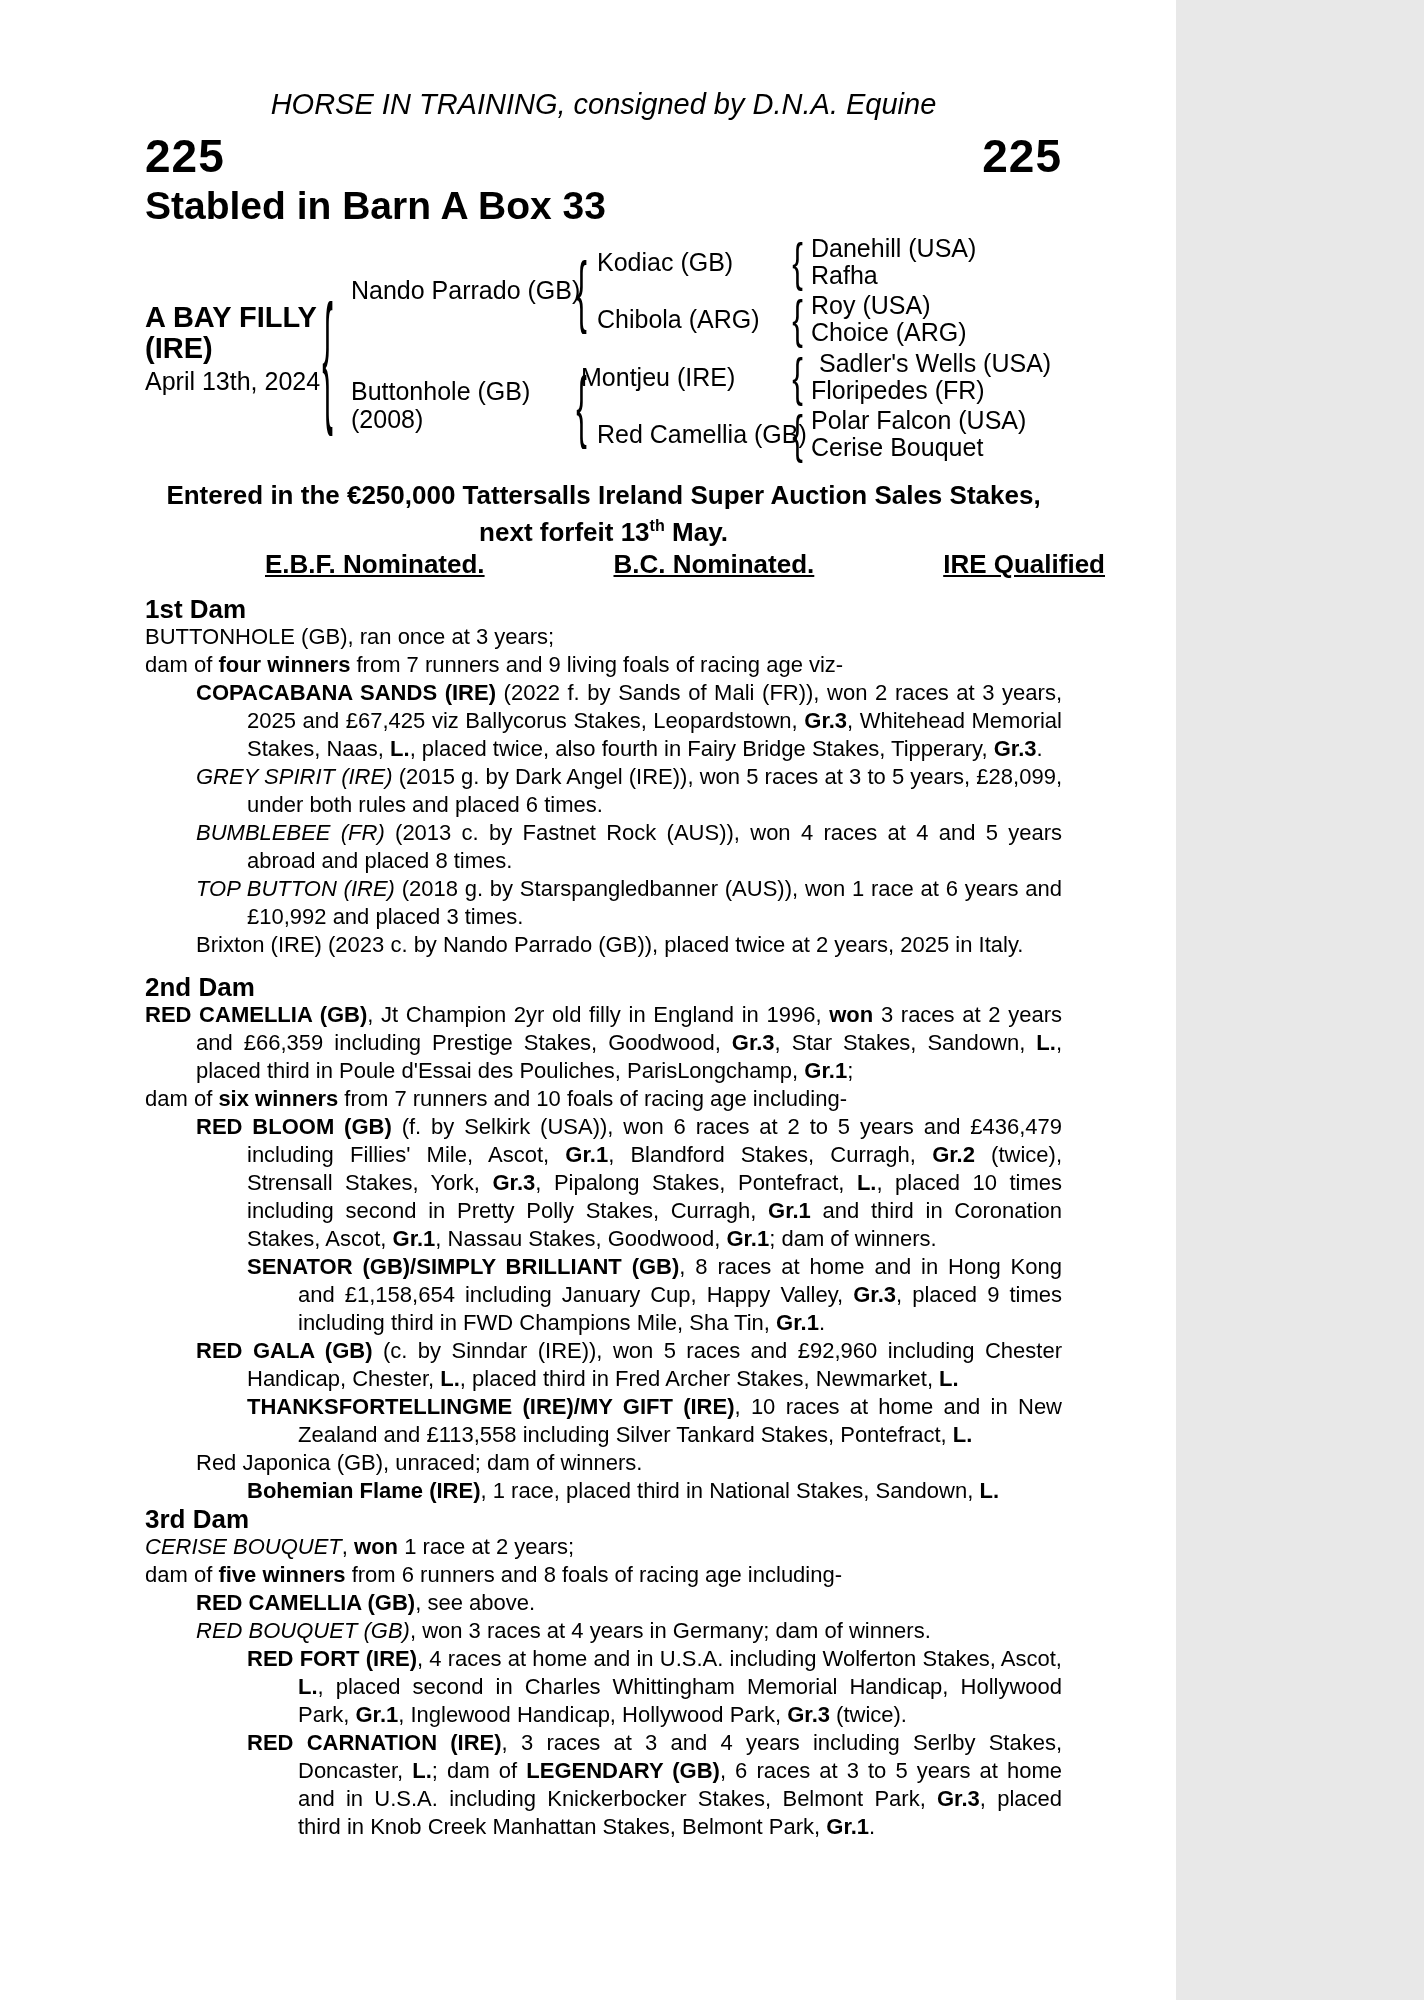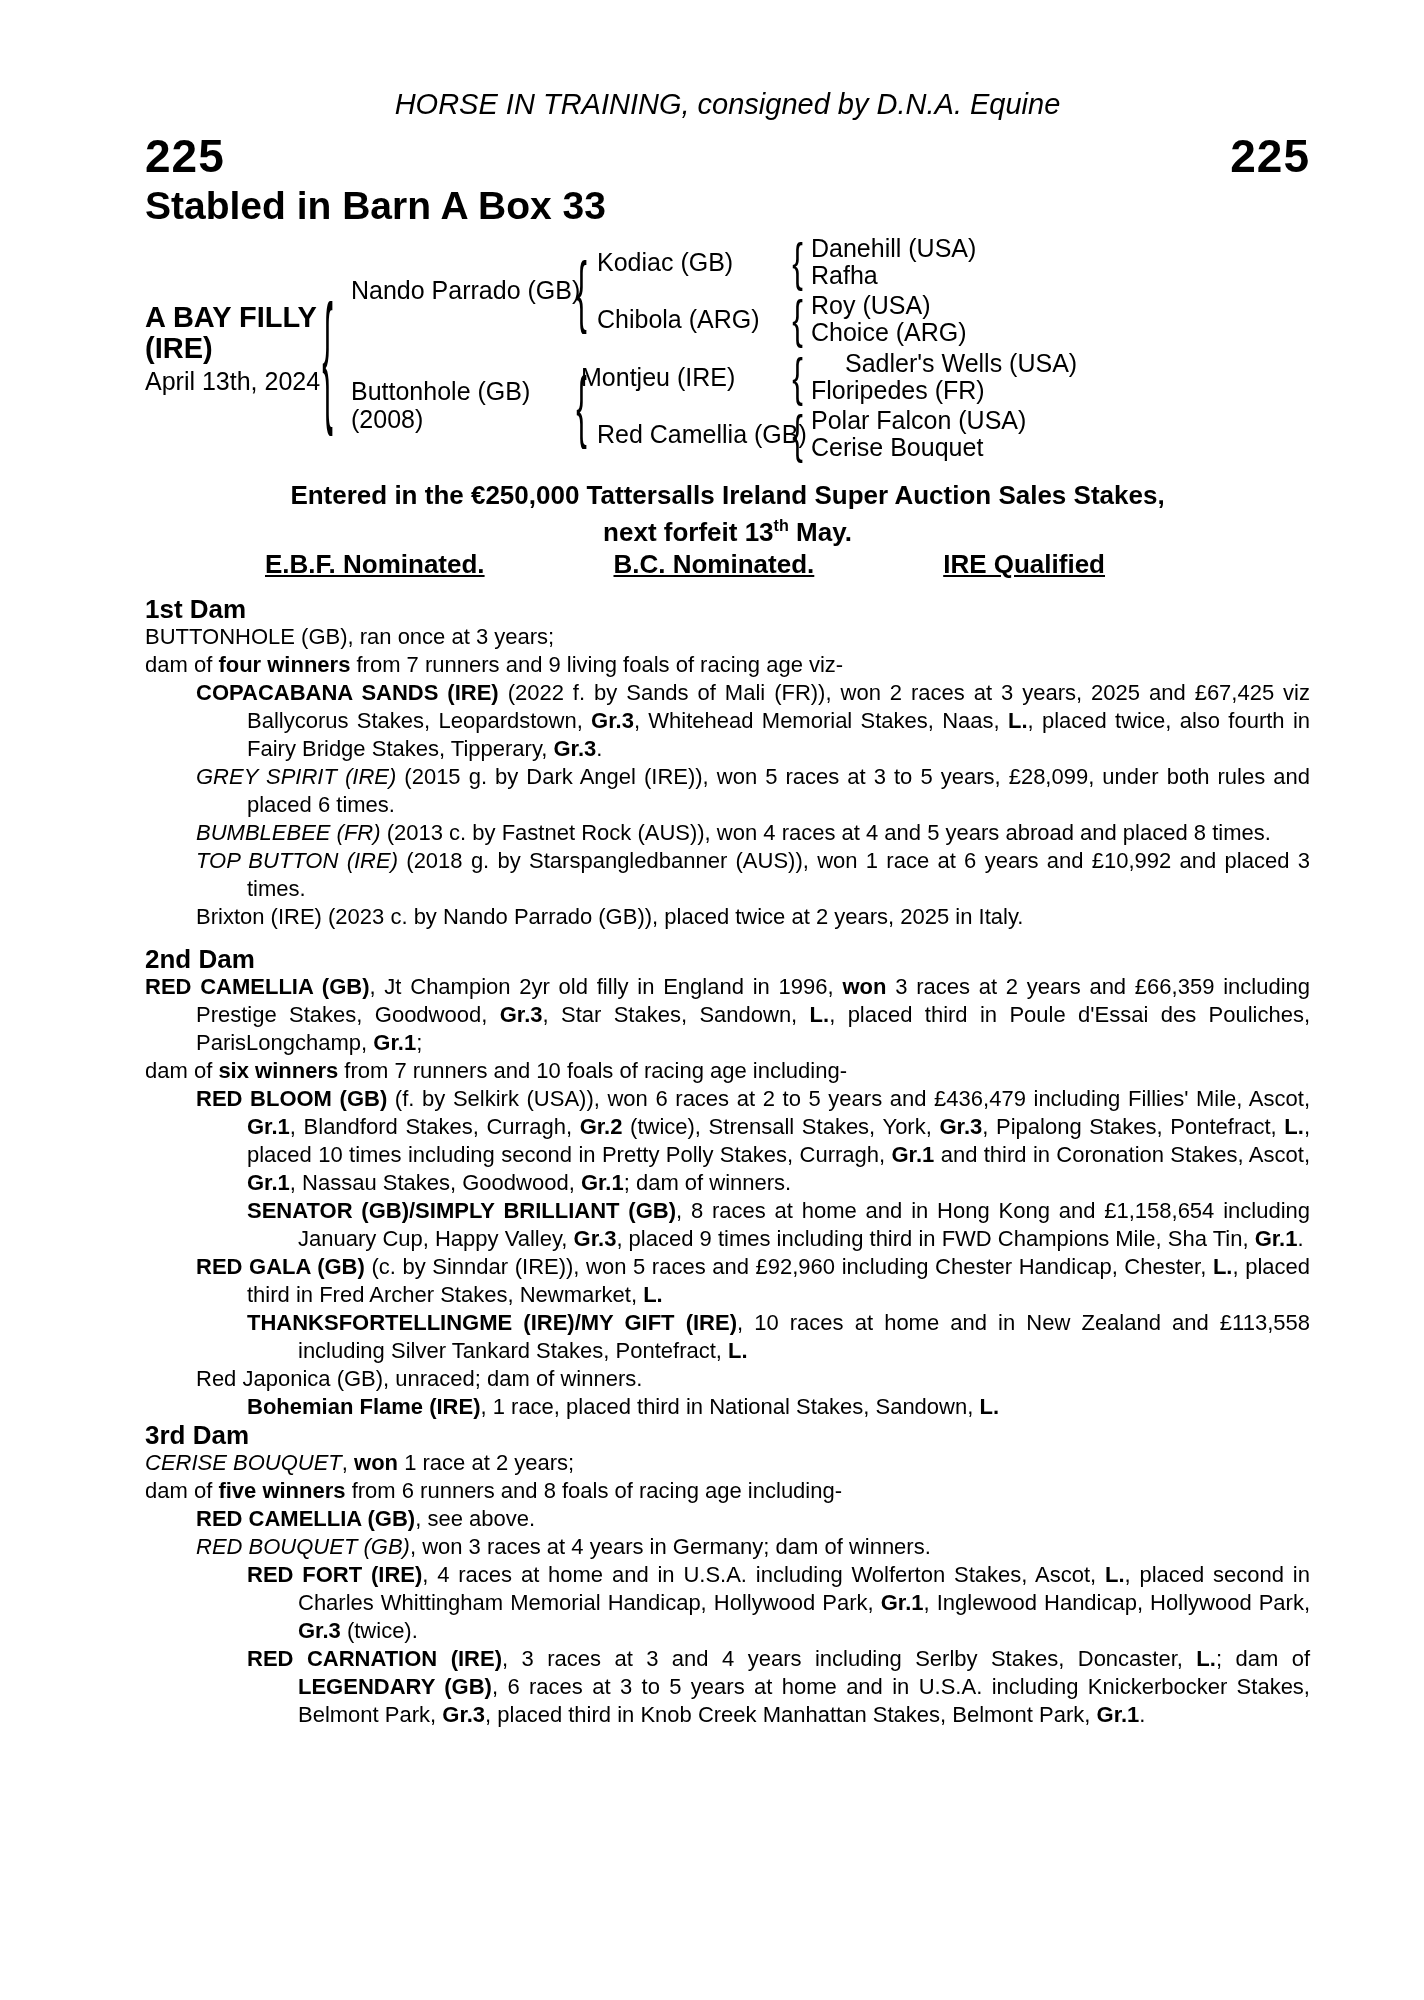--- a/index.html
+++ b/index.html
@@ -1,17 +1,17 @@
 <!DOCTYPE html>
 <html><head>
 <meta charset="utf-8">
 <style>
   html,body{margin:0;padding:0;background:#e8e8e8;}
   .page{
-    width:1424px;height:2000px;background:#ffffff;color:#000;
+    width:1176px;height:2000px;background:#ffffff;color:#000;
     font-family:"Liberation Sans", sans-serif;
     box-sizing:border-box;
     padding:88px 114px 0 145px;
     position:relative;
     overflow:hidden;
   }
   .title{font-style:italic;font-size:29px;line-height:32px;text-align:center;}
   .lot-row{display:flex;justify-content:space-between;margin-top:12px;}
   .lot{font-weight:700;font-size:46px;line-height:48px;letter-spacing:1px;}
   .stabled{font-weight:700;font-size:39px;line-height:32px;margin-top:10px;}
@@ -82,21 +82,21 @@
 
     <div class="brace" style="left:640px;top:3px;"><span style="transform:scale(0.8,1.3);">{</span></div>
     <div class="brace" style="left:640px;top:60px;"><span style="transform:scale(0.8,1.3);">{</span></div>
     <div class="brace" style="left:640px;top:118px;"><span style="transform:scale(0.8,1.3);">{</span></div>
     <div class="brace" style="left:640px;top:175px;"><span style="transform:scale(0.8,1.3);">{</span></div>
 
     <div class="ped" style="left:666px;top:-4px;">Danehill (USA)</div>
     <div class="ped" style="left:666px;top:23px;">Rafha</div>
     <div class="ped" style="left:666px;top:53px;">Roy (USA)</div>
     <div class="ped" style="left:666px;top:80px;">Choice (ARG)</div>
-    <div class="ped" style="left:700px;top:111px;">Sadler's Wells (USA)</div>
+    <div class="ped" style="left:674px;top:111px;">Sadler's Wells (USA)</div>
     <div class="ped" style="left:666px;top:138px;">Floripedes (FR)</div>
     <div class="ped" style="left:666px;top:168px;">Polar Falcon (USA)</div>
     <div class="ped" style="left:666px;top:195px;">Cerise Bouquet</div>
   </div>
 
   <div class="entered">
     <div class="entered-line">Entered in the €250,000 Tattersalls Ireland Super Auction Sales Stakes,</div>
     <div class="entered-line"><span>next forfeit 13</span><span class="sup">th</span><span> May.</span></div>
     <div class="noms">
       <span class="nom">E.B.F. Nominated.</span>

